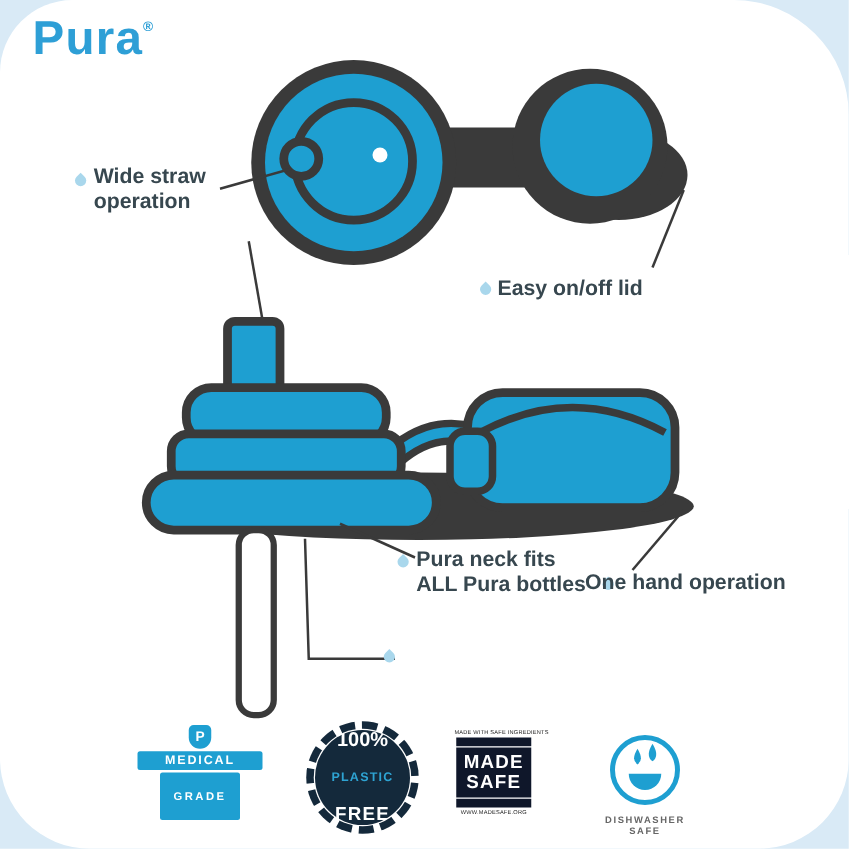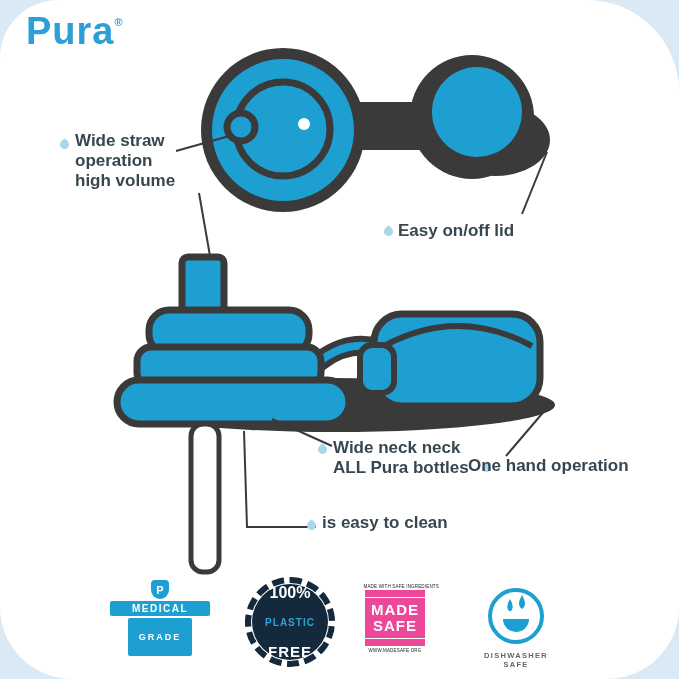--- a/index.html
+++ b/index.html
@@ -48,21 +48,21 @@
   .pf::before{
     content:"";position:absolute;inset:-7px;border-radius:50%;
     border:6px dashed #14293B;
   }
   .pf .l1{color:#fff;font-size:16px;font-weight:700;}
   .pf .l2{color:#2EA3D2;font-size:10px;font-weight:700;letter-spacing:1px;margin:1px 0;}
   .pf .l3{color:#fff;font-size:15px;font-weight:700;letter-spacing:1px;}
   .ms{left:360px;top:583px;width:70px;}
   .ms .tiny{font-size:5px;color:#222;letter-spacing:.2px;white-space:nowrap;transform:scale(.9);}
   .ms .sq{
-    width:60px;height:56px;margin:1px auto;background:#ec4899;
+    width:60px;height:56px;margin:1px auto;background:#0f172a;
     display:flex;align-items:center;justify-content:center;
   }
   .ms .inner{
     border:1.5px solid #fff;padding:4px 7px;color:#fff;font-size:15px;font-weight:700;
     letter-spacing:1px;line-height:16px;
   }
   .dw{left:478px;top:586px;width:76px;}
   .dw .lbl{margin-top:5px;font-size:7.5px;color:#666;letter-spacing:1.3px;font-weight:700;}
 </style>
 </head>
@@ -110,42 +110,40 @@
     <path d="M316 527 L247 527 L244 431"></path>
   </g>
 </svg>
 
 <div class="logo"><span>Pura</span><sup>®</sup></div>
 
 <span class="drop" style="left:60px;top:140px"></span>
 <div class="callout" style="left:75px;top:131px">
   <div>Wide straw</div>
   <div>operation</div>
-  <div>high volume</div>
 </div>
 
 <span class="drop" style="left:384px;top:227px"></span>
 <div class="callout" style="left:398px;top:221px">
   <div>Easy on/off lid</div>
 </div>
 
 <span class="drop" style="left:318px;top:445px"></span>
 <div class="callout" style="left:333px;top:438px">
-  <div>Wide neck neck</div>
+  <div>Pura neck fits</div>
   <div>ALL Pura bottles</div>
 </div>
 
 <span class="drop" style="left:482px;top:463px"></span>
 <div class="callout" style="left:468px;top:456px">
   <div>One hand operation</div>
 </div>
 
 <span class="drop" style="left:307px;top:521px"></span>
 <div class="callout" style="left:322px;top:513px">
-  <div>is easy to clean</div>
 </div>
 
 <div class="badge sil">
   <div class="shield">P</div>
   <div class="bar1">MEDICAL</div>
   <div class="bar2">GRADE</div>
 </div>
 
 <div class="badge pf">
   <div class="l1">100%</div>

